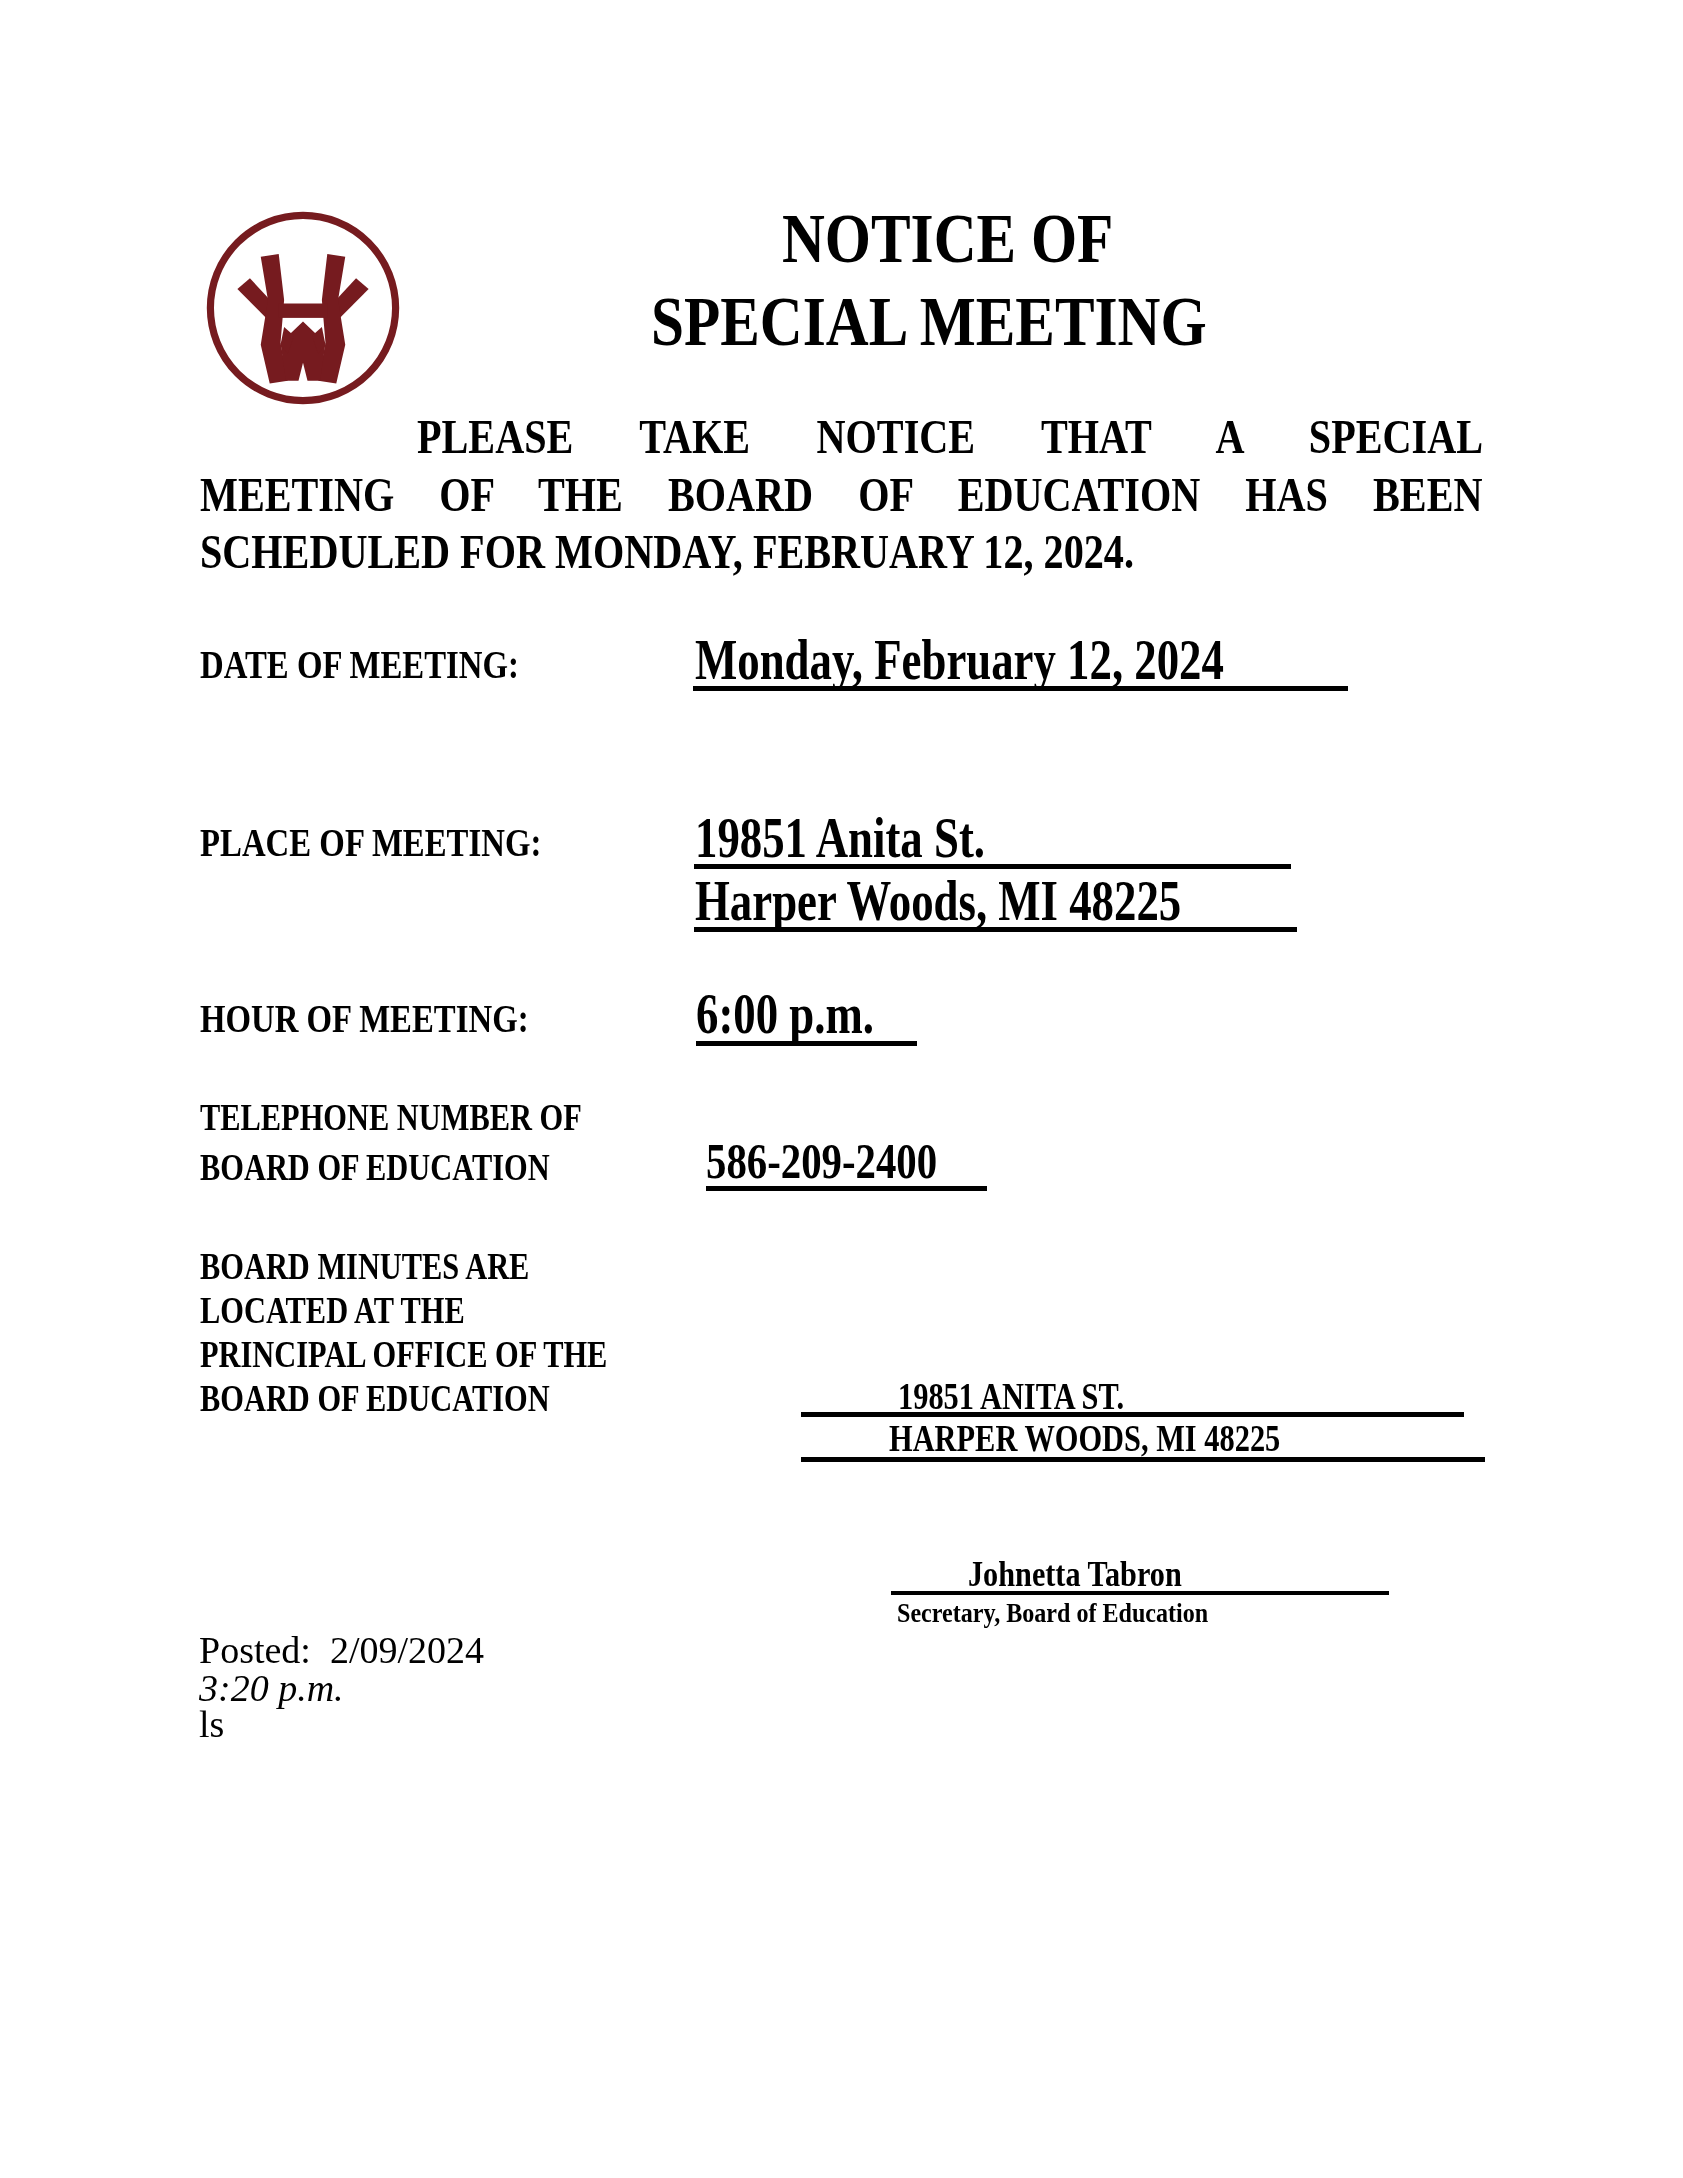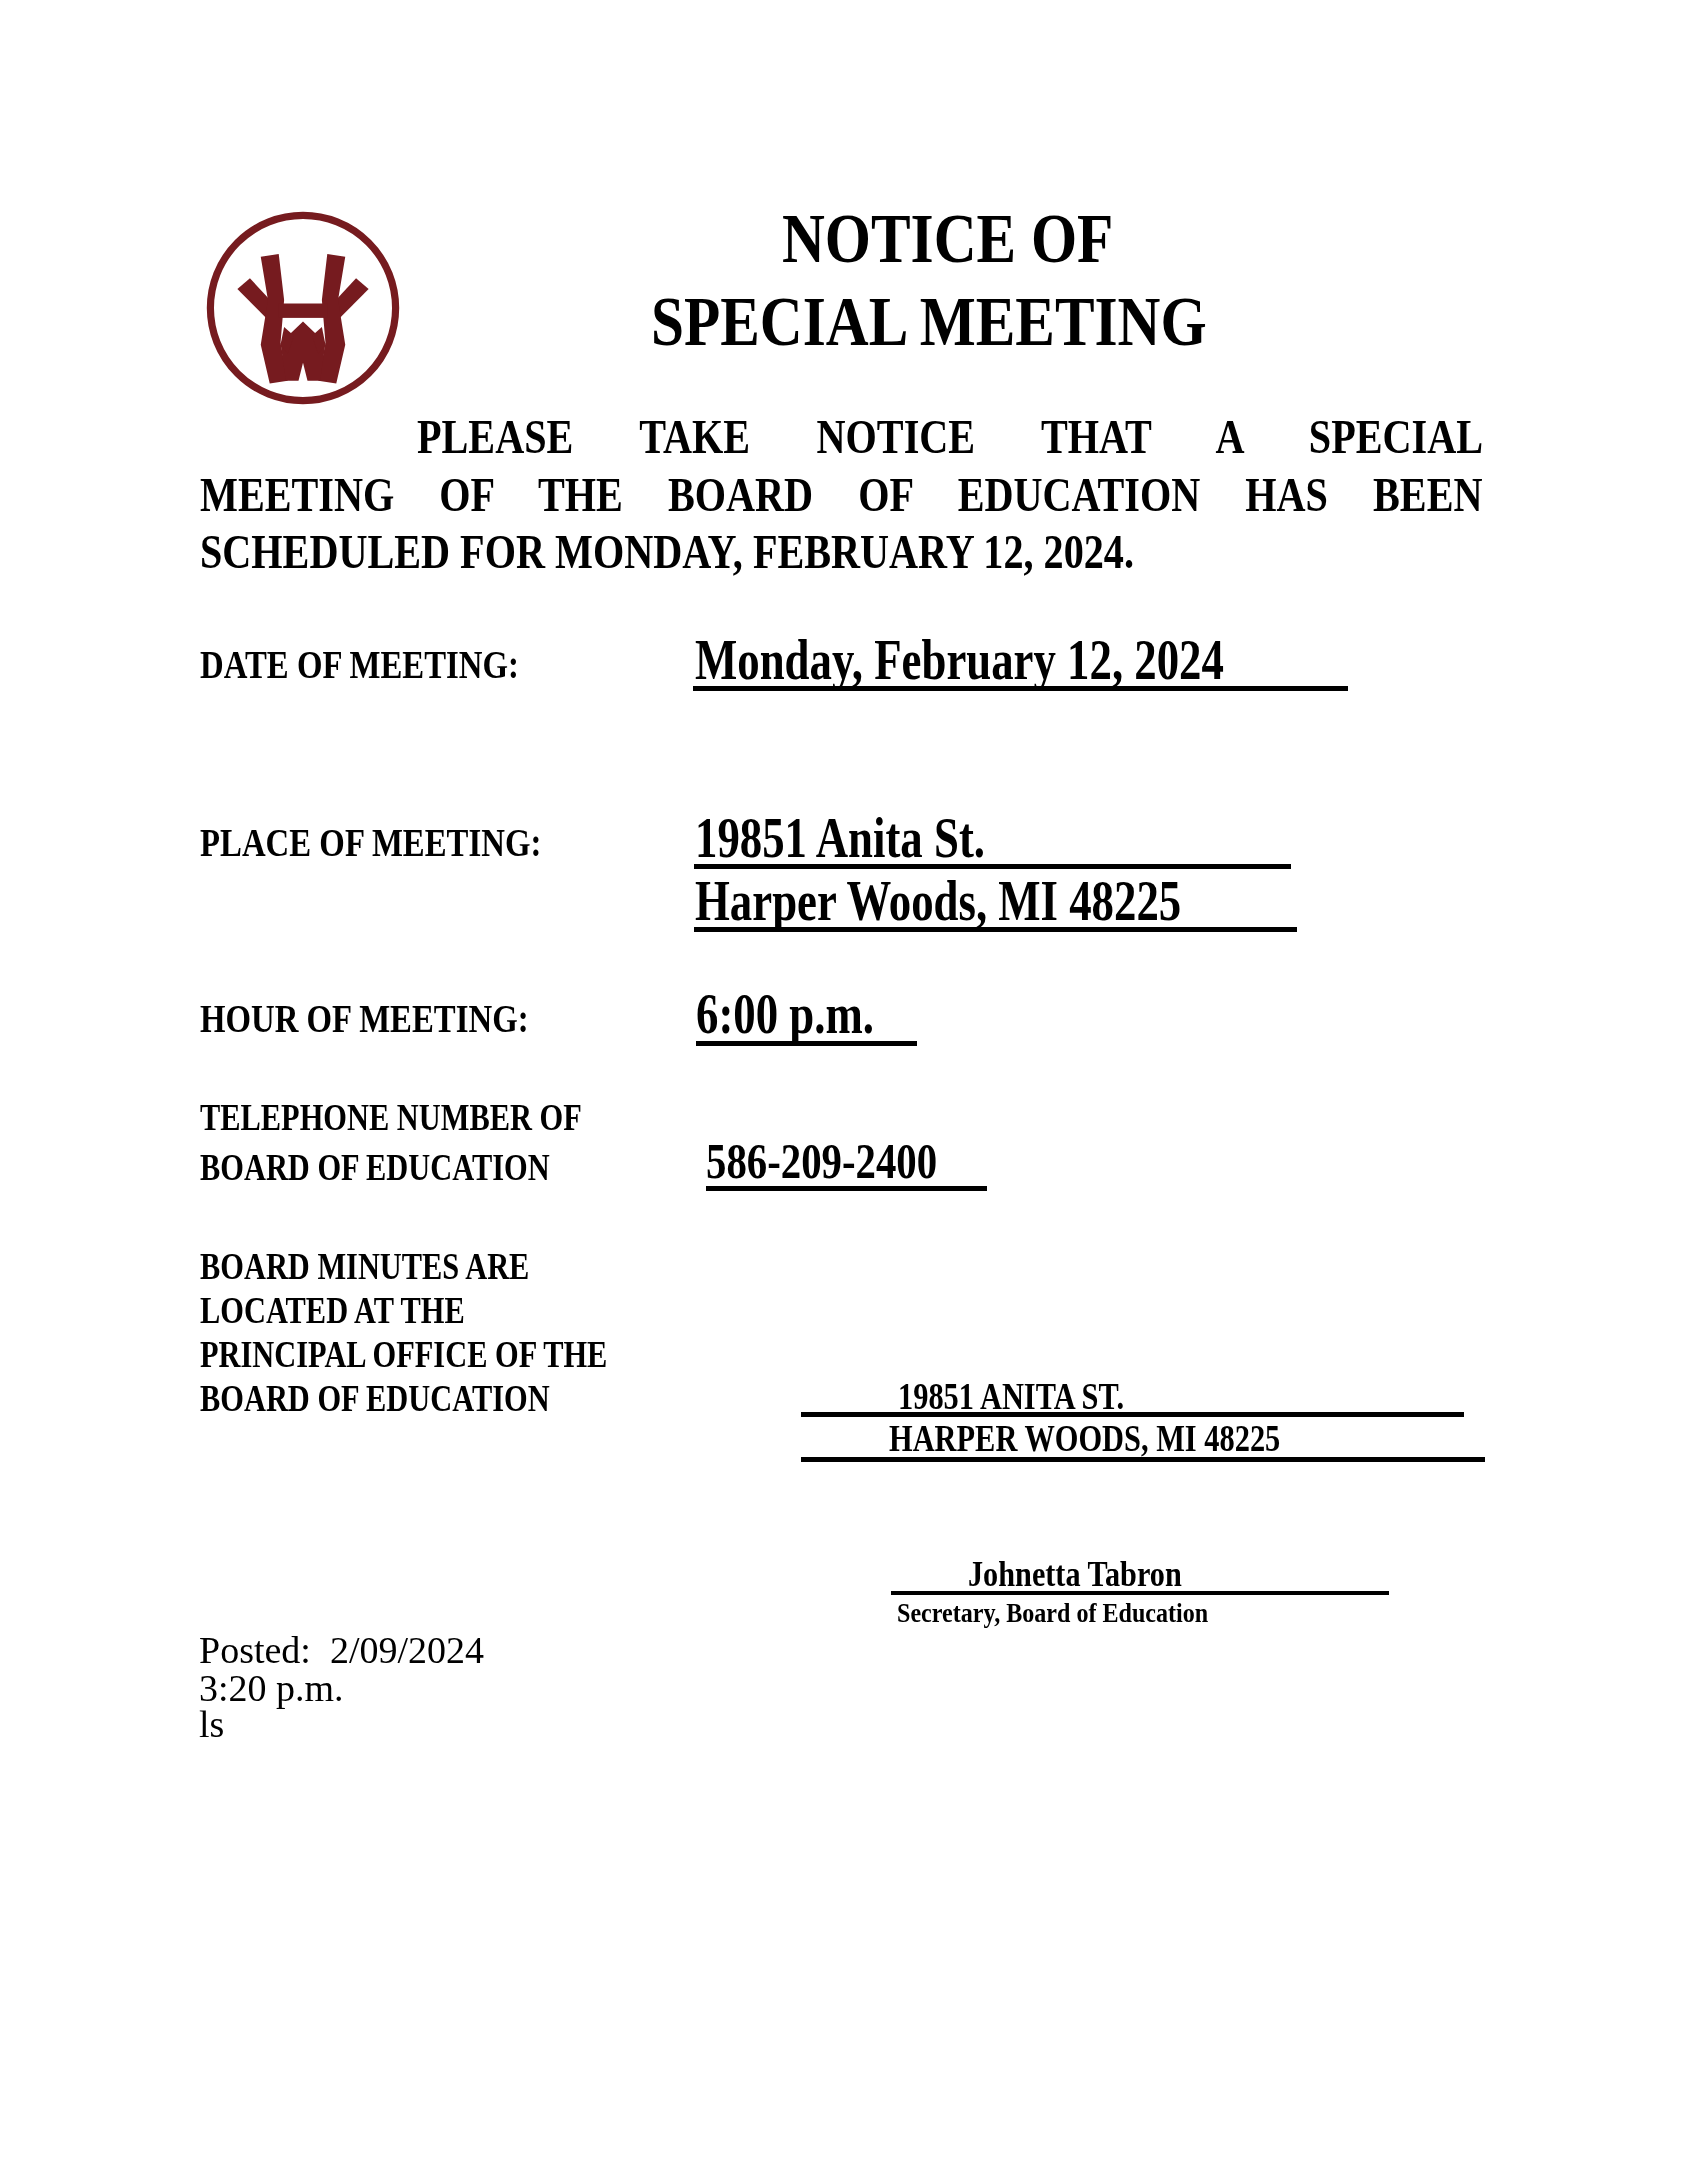--- a/index.html
+++ b/index.html
@@ -81,17 +81,17 @@
   <div class="t addr" style="left:898px; top:1377px;">19851 ANITA ST.</div>
   <div class="rule" style="left:801px; top:1412px; width:663px; height:4.5px;"></div>
   <div class="t addr" style="left:889px; top:1419px;">HARPER WOODS, MI 48225</div>
   <div class="rule" style="left:801px; top:1457px; width:684px; height:4.5px;"></div>
 
   <div class="t sig" style="left:968px; top:1556px;">Johnetta Tabron</div>
   <div class="rule" style="left:891px; top:1591px; width:498px; height:3.6px;"></div>
   <div class="t sec" style="left:897px; top:1599px;">Secretary, Board of Education</div>
 
   <div class="t posted" style="left:199px; top:1635px; white-space: pre;">Posted:  2/09/2024</div>
-  <div class="t posted" style="left:199px; top:1673px;">3:20 p.m.</div>
+  <div class="t posted" style="left:199px; top:1673px;font-style:italic;">3:20 p.m.</div>
   <div class="t posted" style="left:199px; top:1709px;">ls</div>
 
 </div>
 
 
 </body></html>

